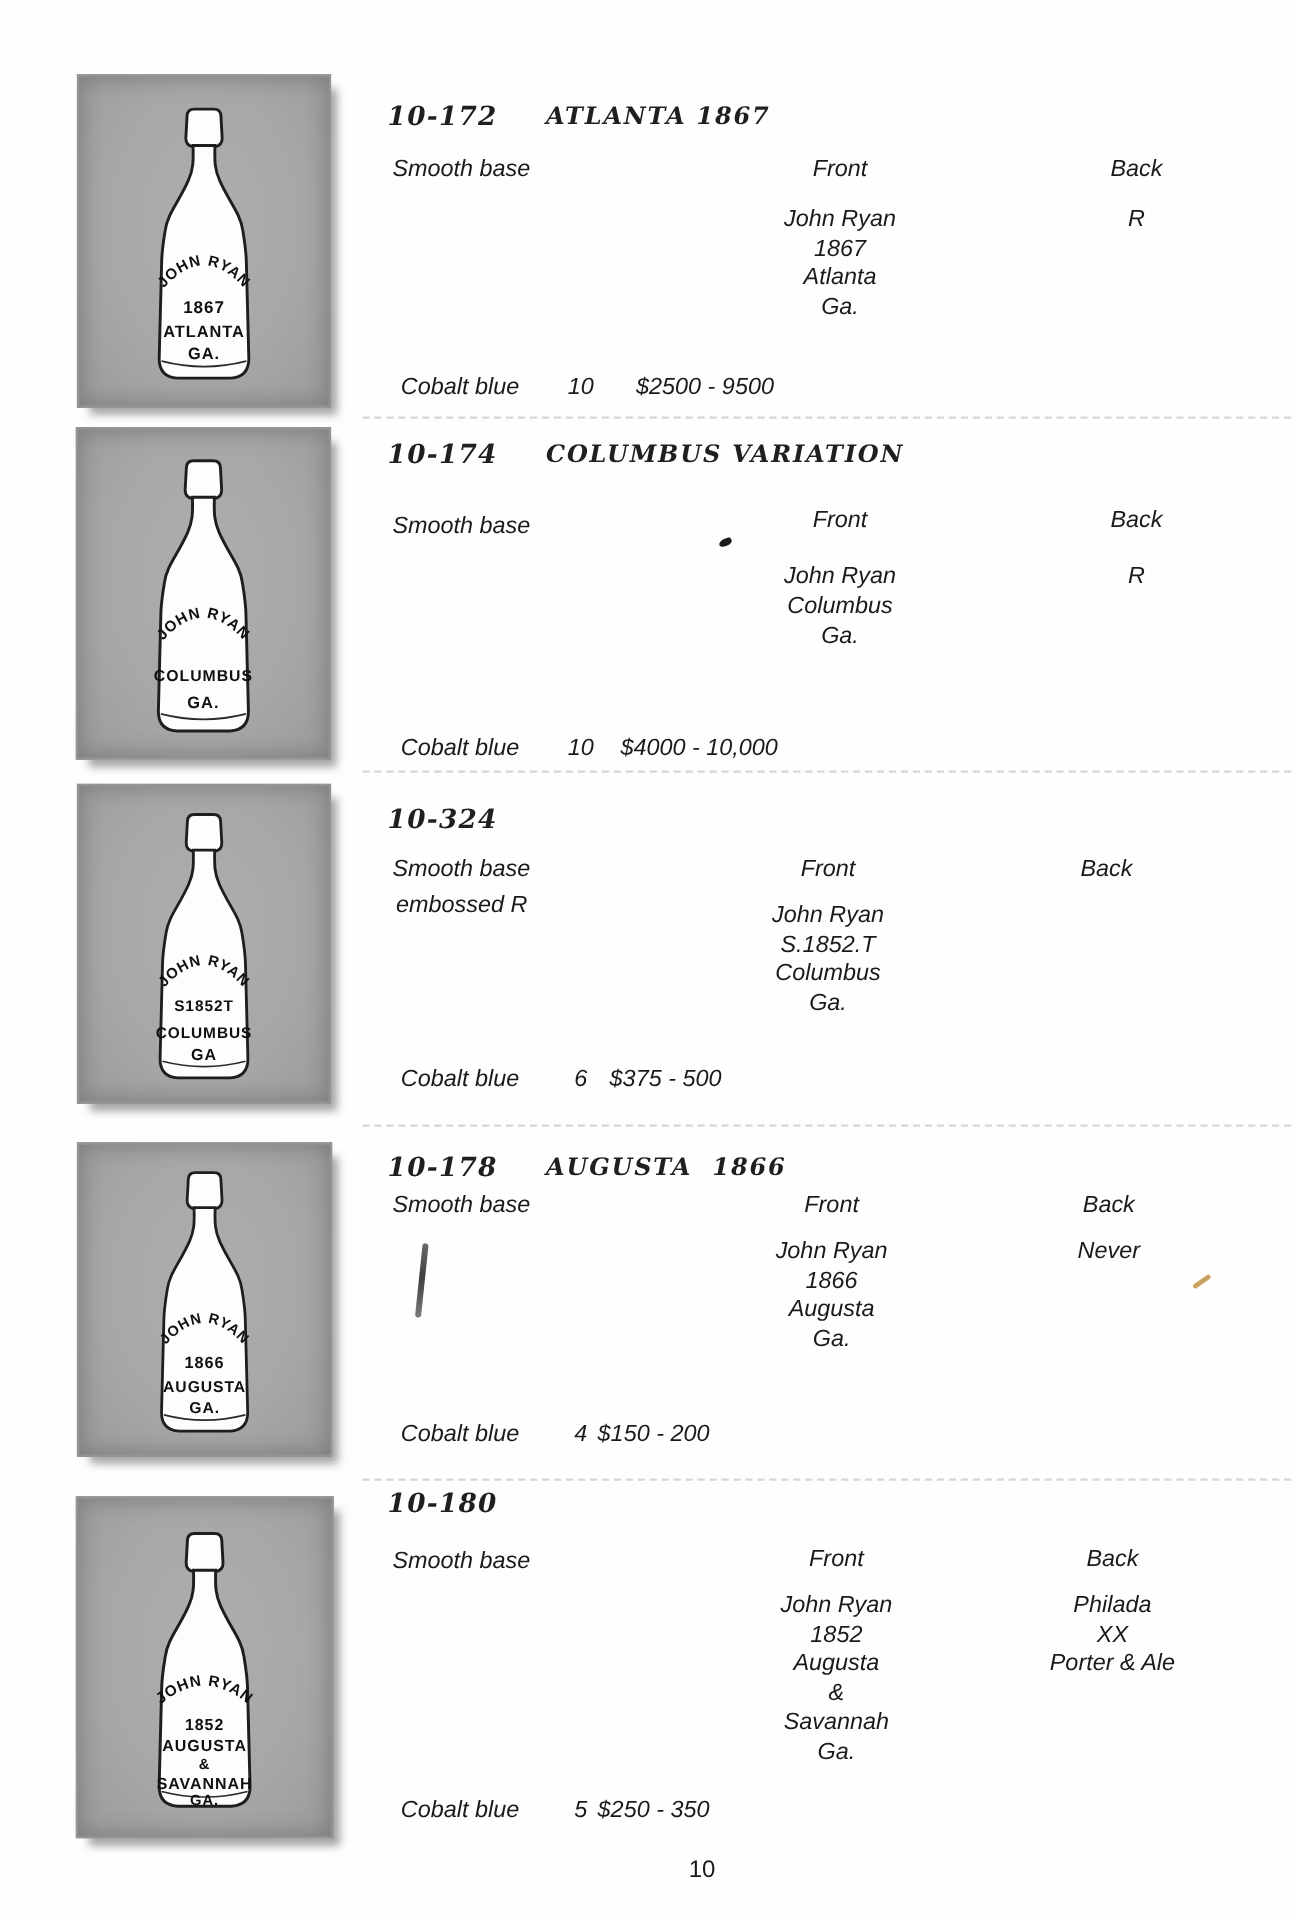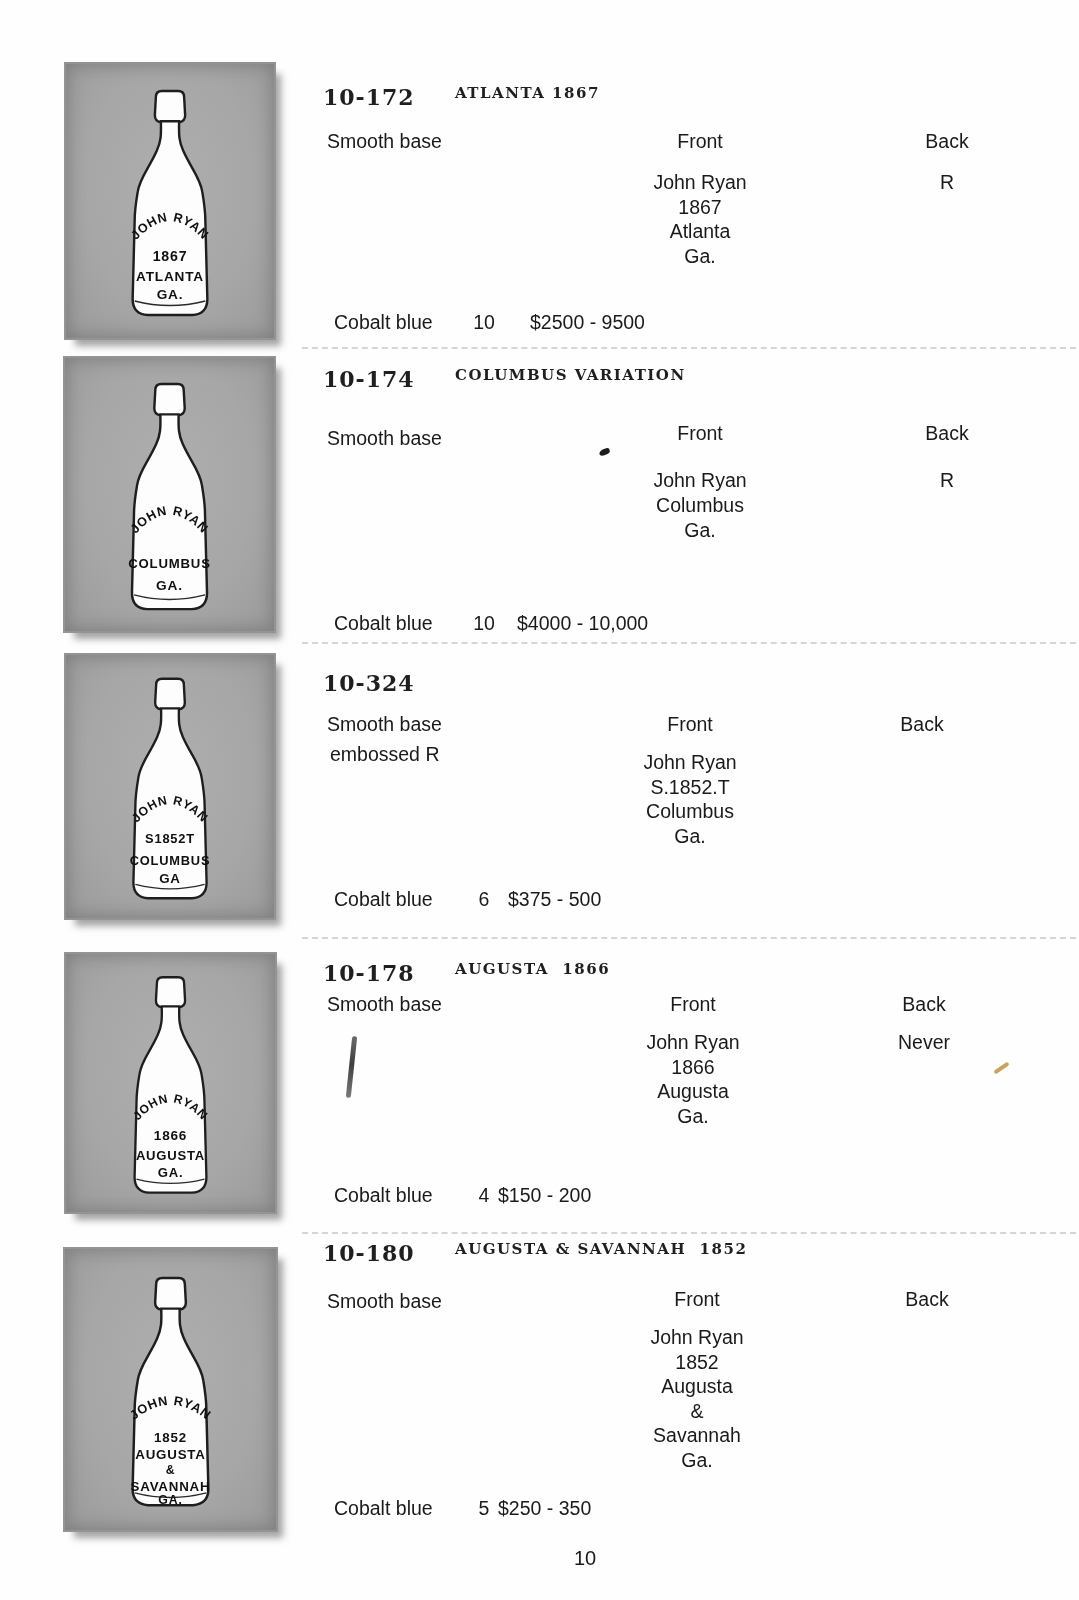--- a/index.html
+++ b/index.html
@@ -21,38 +21,38 @@
   .bottle-outline{fill:#fdfdfd;stroke:#1e1e1e;stroke-width:2.4;}
   .bottle-thin{fill:none;stroke:#2a2a2a;stroke-width:1.4;}
   .emb{fill:#101010;font-family:"Liberation Sans", sans-serif;font-weight:bold;letter-spacing:.8px;}
   .eid{
     position:absolute;left:323px;
     font-family:"DejaVu Serif", serif;font-weight:bold;font-size:22px;
     letter-spacing:1px;color:#1f1f1f;white-space:pre;
   }
   .etitle{
     position:absolute;left:455px;
-    font-family:"DejaVu Serif", serif;font-weight:bold;font-size:15px;
+    font-family:"DejaVu Serif", serif;font-weight:bold;font-size:20px;
     letter-spacing:1.5px;color:#1f1f1f;white-space:pre;
   }
   .base-label{position:absolute;left:327px;font-size:19.5px;}
   .col{position:absolute;width:270px;text-align:center;font-size:19.5px;}
   .lines{line-height:24.5px;}
   .lines2{line-height:25px;}
   .cobalt{position:absolute;left:334px;width:460px;height:26px;font-size:19.5px;}
   .c-label{position:absolute;left:0;top:0;}
   .c-rating{position:absolute;left:128px;top:0;width:44px;text-align:center;}
   .c-price{position:absolute;top:0;white-space:pre;}
   .sep{position:absolute;left:302px;width:774px;height:0;border-top:2px dashed #d6d6d6;}
   .pagenum{position:absolute;left:555px;width:60px;text-align:center;font-size:20px;color:#1a1a1a;}
   
   .speck{position:absolute;left:599px;top:449px;width:11px;height:6px;background:#1c1c1c;border-radius:60% 40% 50% 50%;transform:rotate(-22deg);}
   .squiggle{position:absolute;left:349px;top:1036px;width:5px;height:62px;background:linear-gradient(180deg,#6a6a6a,#3f3f3f 45%,#7b7b7b);border-radius:4px;transform:rotate(6deg);}
   .tan-slash{position:absolute;left:993px;top:1066px;width:17px;height:4px;background:#c9a35e;border-radius:2px;transform:rotate(-35deg);}
-  section.entry{position:absolute;inset:0;pointer-events:none;}
+  section.entry{position:absolute;inset:0;pointer-events:none;font-style:italic;}
 </style>
 </head>
 <body>
 
 <div class="page">
 
   <div class="photo" style="left:64px;top:62px;width:212px;height:278px;">
     <svg viewBox="0 0 210 270" preserveAspectRatio="xMidYMid meet">
       <path class="bottle-outline" d="M91,32 Q91,26 97,26 L113,26 Q119,26 119,32 L120,50 Q120,56 114,57 L96,57 Q90,56 90,50 Z"></path>
       <path class="bottle-outline" d="M96,56 C96,66 97,74 92,85 C84,103 75,112 73,126 C71,138 70,144 70,154 L68,232 Q68,247 83,248 L127,248 Q142,247 142,232 L140,154 C140,144 139,138 137,126 C135,112 126,103 118,85 C113,74 114,66 114,56 Z"></path>
@@ -202,32 +202,36 @@
     </div>
     <div class="cobalt" style="top:1184px">
       <span class="c-label">Cobalt blue</span>
       <span class="c-rating">4</span>
       <span class="c-price" style="left:164px">$150 - 200</span>
     </div>
   </section>
 
   <section class="entry">
     <div class="eid" style="top:1240px">10-180</div>
-    <div class="etitle" style="top:1240px">AUGUSTA &amp; SAVANNAH  1852</div>
     <div class="base-label" style="top:1290px">Smooth base</div>
     <div class="col" style="left:562px;top:1288px">Front</div>
     <div class="col" style="left:792px;top:1288px">Back</div>
     <div class="col lines" style="left:562px;top:1325px">
       <div>John Ryan</div>
       <div>1852</div>
       <div>Augusta</div>
       <div>&amp;</div>
       <div>Savannah</div>
       <div>Ga.</div>
     </div>
+    <div class="col lines" style="left:792px;top:1325px">
+      <div>Philada</div>
+      <div>XX</div>
+      <div>Porter &amp; Ale</div>
+    </div>
     <div class="cobalt" style="top:1497px">
       <span class="c-label">Cobalt blue</span>
       <span class="c-rating">5</span>
       <span class="c-price" style="left:164px">$250 - 350</span>
     </div>
   </section>
 
   <div class="speck"></div>
   <div class="squiggle"></div>
   <div class="tan-slash"></div>

